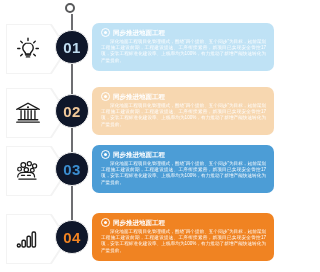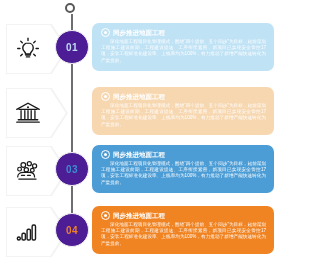--- a/index.html
+++ b/index.html
@@ -15,21 +15,21 @@
   
   .spine{position:absolute;left:71px;top:14px;width:2px;height:232px;background:#6d6e71;}
   .spine-cap{position:absolute;left:65px;top:3px;width:10px;height:10px;border-radius:50%;
              border:2px solid #58595b;background:#ffffff;box-sizing:border-box;}
 
   
   .row{position:absolute;left:0;width:280px;height:62px;}
   .row-1{top:18px;}
   .row-2{top:82px;}
   .row-3{top:140px;}
-  .row-4{top:201px;}
+  .row-4{top:208px;}
 
   
   .plate{
     position:absolute;left:6px;top:6px;width:62px;height:50px;
     background:#f3f3f3;
     clip-path:polygon(0 0, 74% 0, 100% 50%, 74% 100%, 0 100%);
   }
   .plate-inner{
     position:absolute;left:7px;top:7px;width:60px;height:48px;
     background:#ffffff;
@@ -37,23 +37,23 @@
   }
   .icon-wrap{
     position:absolute;left:8px;top:10px;width:40px;height:42px;
     display:flex;align-items:center;justify-content:center;
   }
   .icon-wrap svg{display:block;}
 
   
   .bubble{
     position:absolute;left:55px;top:12px;width:34px;height:34px;border-radius:50%;
-    background:#4c1d95;border:1px solid #ededed;box-sizing:border-box;
+    background:#0f172a;border:1px solid #ededed;box-sizing:border-box;
     display:flex;align-items:center;justify-content:center;
-    font-size:10px;font-weight:bold;letter-spacing:0.5px;
+    font-size:15px;font-weight:bold;letter-spacing:0.5px;
   }
   .bubble.b1{color:#bfdcef;}
   .bubble.b2{color:#f0c89a;}
   .bubble.b3{color:#3b8ed0;}
   .bubble.b4{color:#ef8322;}
 
   
   .card{
     position:absolute;left:92px;width:182px;height:48px;
     border-radius:7px;top:5px;
@@ -120,20 +120,21 @@
     <div class="plate-inner"></div>
     <div class="icon-wrap">
       <svg width="30" height="30" viewBox="0 0 32 32" fill="none" stroke="#1a1a1a" stroke-width="1.4" stroke-linecap="round">
         <path d="M4 12.2 16 5.6l12 6.6" fill="#fff"></path>
         <path d="M6.4 12.2h19.2"></path>
         <path d="M8.6 13.4v9.2M12.6 13.4v9.2M16 13.4v9.2M19.4 13.4v9.2M23.4 13.4v9.2"></path>
         <path d="M5.6 23.2h20.8M4 25.8h24"></path>
         <circle cx="16" cy="9.8" r="1.1" fill="#1a1a1a" stroke="none"></circle>
       </svg>
     </div>
+    <div class="bubble b2">02</div>
     <div class="card c2">
       <div class="card-head">
         <span class="dot-ico">
             <i></i>
           </span>
         <span class="card-title">同步推进地面工程</span>
       </div>
       <div class="card-body">深化地面工程项目化管理模式，围绕“四个提前、五个同步”为目标，超前谋划工程施工建设前期，工程建设提速、工序衔接紧密，新项目已实现安全管控17项，安装工程标准化建设率、上线率均为100%，有力推动了新增产能快速转化为产量提前。</div>
     </div>
   </div>

